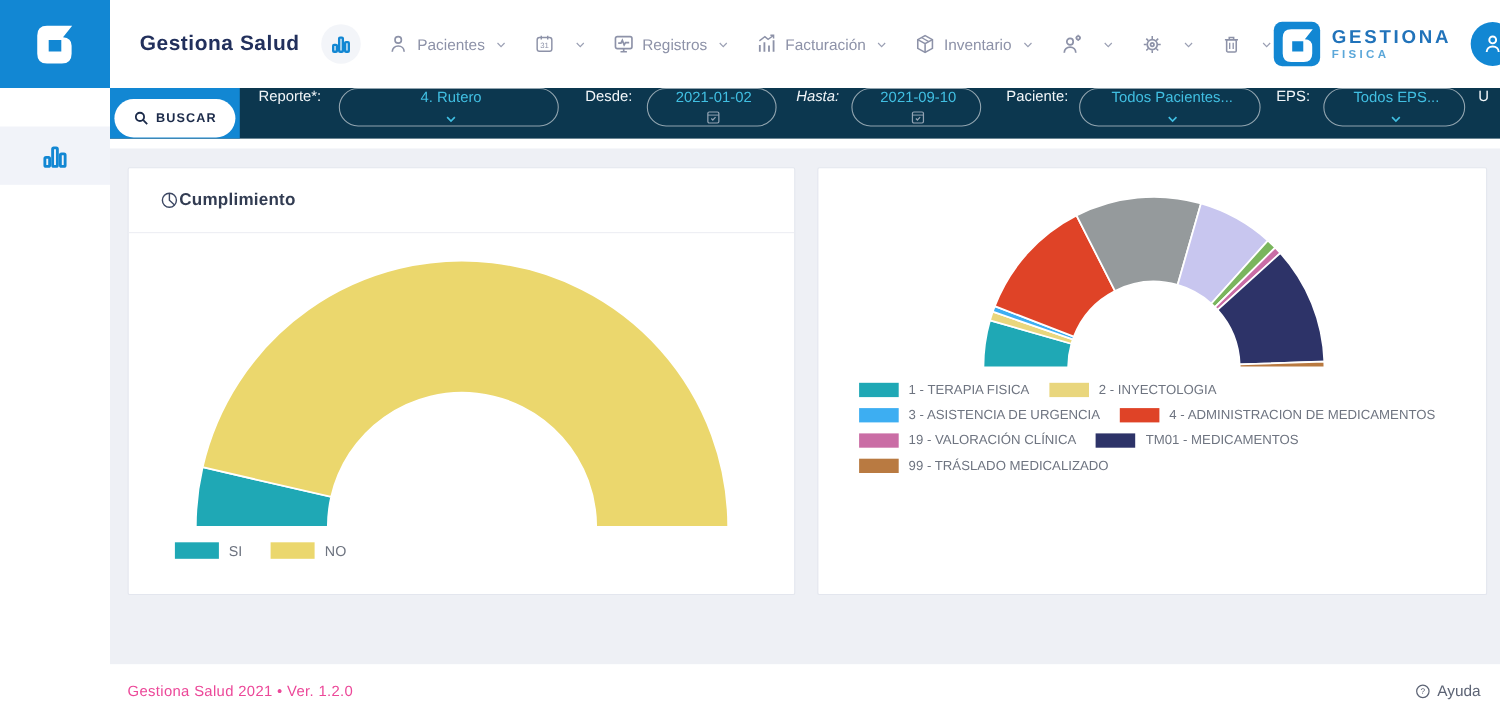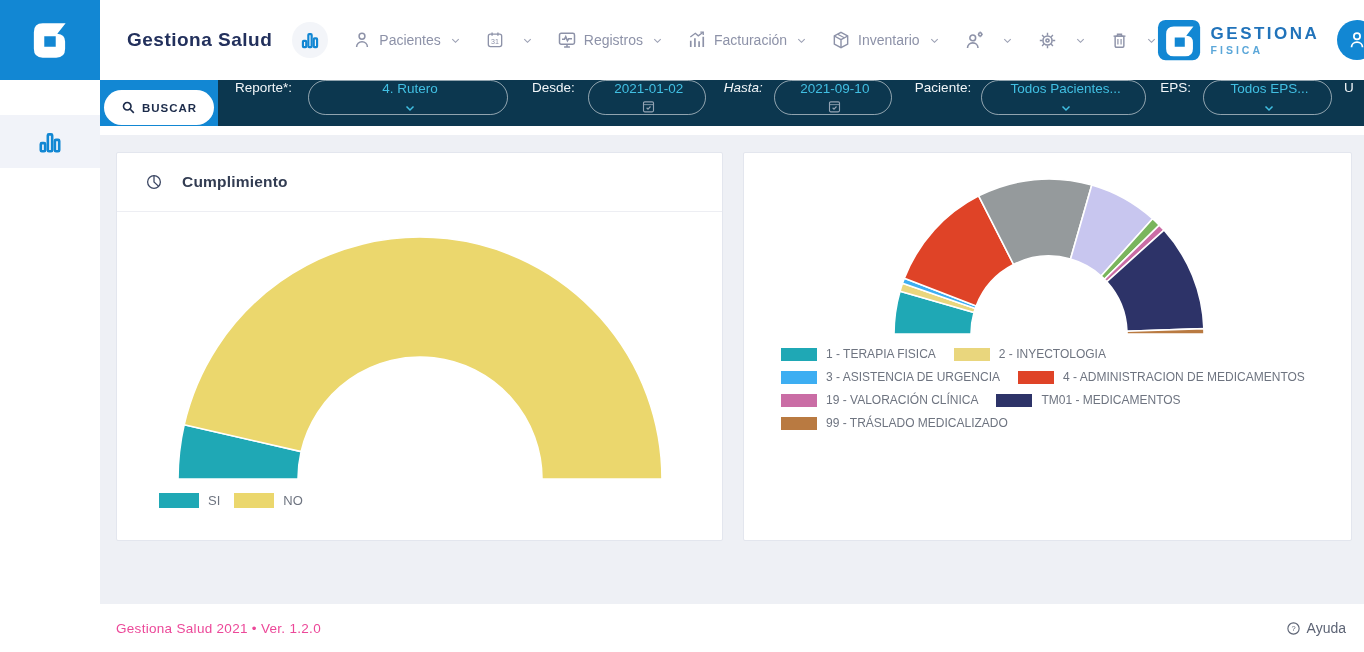--- a/index.html
+++ b/index.html
@@ -31,25 +31,25 @@
   .f-label { color:#f2f6f9; font-size:13.5px; white-space:nowrap; }
   .pill { height:35px; border:1px solid rgba(255,255,255,.55); border-radius:18px; background:transparent; display:flex; align-items:center; justify-content:space-between; padding:0 12px 0 16px; color:#41bfe2; font-size:13.5px; cursor:pointer; white-space:nowrap;flex-direction:column; }
   .pill .cal { color:#93a3b3; }
   .pill .sel-chev { color:#41bfe2; }
 
   
   .main { position:absolute; left:100px; top:135px; width:1264px; height:469px; background:#eef0f5; }
   .card { position:absolute; top:17px; background:#fff; border:1px solid #e3e6ee; border-radius:2px; }
   .card1 { left:16px; width:607px; height:389px; }
   .card2 { left:643px; width:609px; height:389px; }
-  .card-head { height:59px; display:flex; align-items:center; gap:19px; padding-left:28px; border-bottom:1px solid #edeef3; color:#3c4763; }
+  .card-head { height:59px; display:flex; align-items:center; gap:0; padding-left:28px; border-bottom:1px solid #edeef3; color:#3c4763; }
   .card-title { font-size:15.5px; font-weight:700; color:#323c52; letter-spacing:.2px; }
   .chart-area { position:relative; height:329px; }
   .chart-area svg.donut { position:absolute; left:0; top:0; }
-  .legend1 { position:absolute; left:34px; top:281px; display:flex; align-items:center; gap:14px;padding-left:8px; }
+  .legend1 { position:absolute; left:34px; top:281px; display:flex; align-items:center; gap:26px;padding-left:8px; }
   .legend1 .item, .legend2 .item { display:flex; align-items:center; gap:9px; font-size:13px; color:#6e7480; white-space:nowrap; }
   .legend1 .sw { width:40px; height:15px; display:inline-block; }
   .legend2 { position:absolute; left:37px; top:194px; width:528px; display:flex; flex-direction:column; gap:9px; }
   .legend2 .row { display:flex; align-items:center; gap:18px; }
   .legend2 .item { font-size:12px; }
   .legend2 .sw { width:36px; height:13px; display:inline-block; }
 
   
   .footer { position:absolute; left:100px; top:604px; width:1264px; height:48px; background:#fff; display:flex; align-items:center; justify-content:space-between; padding:0 18px 0 16px; }
   .foot-left { color:#ec4899; font-size:13.5px; letter-spacing:.3px; }

